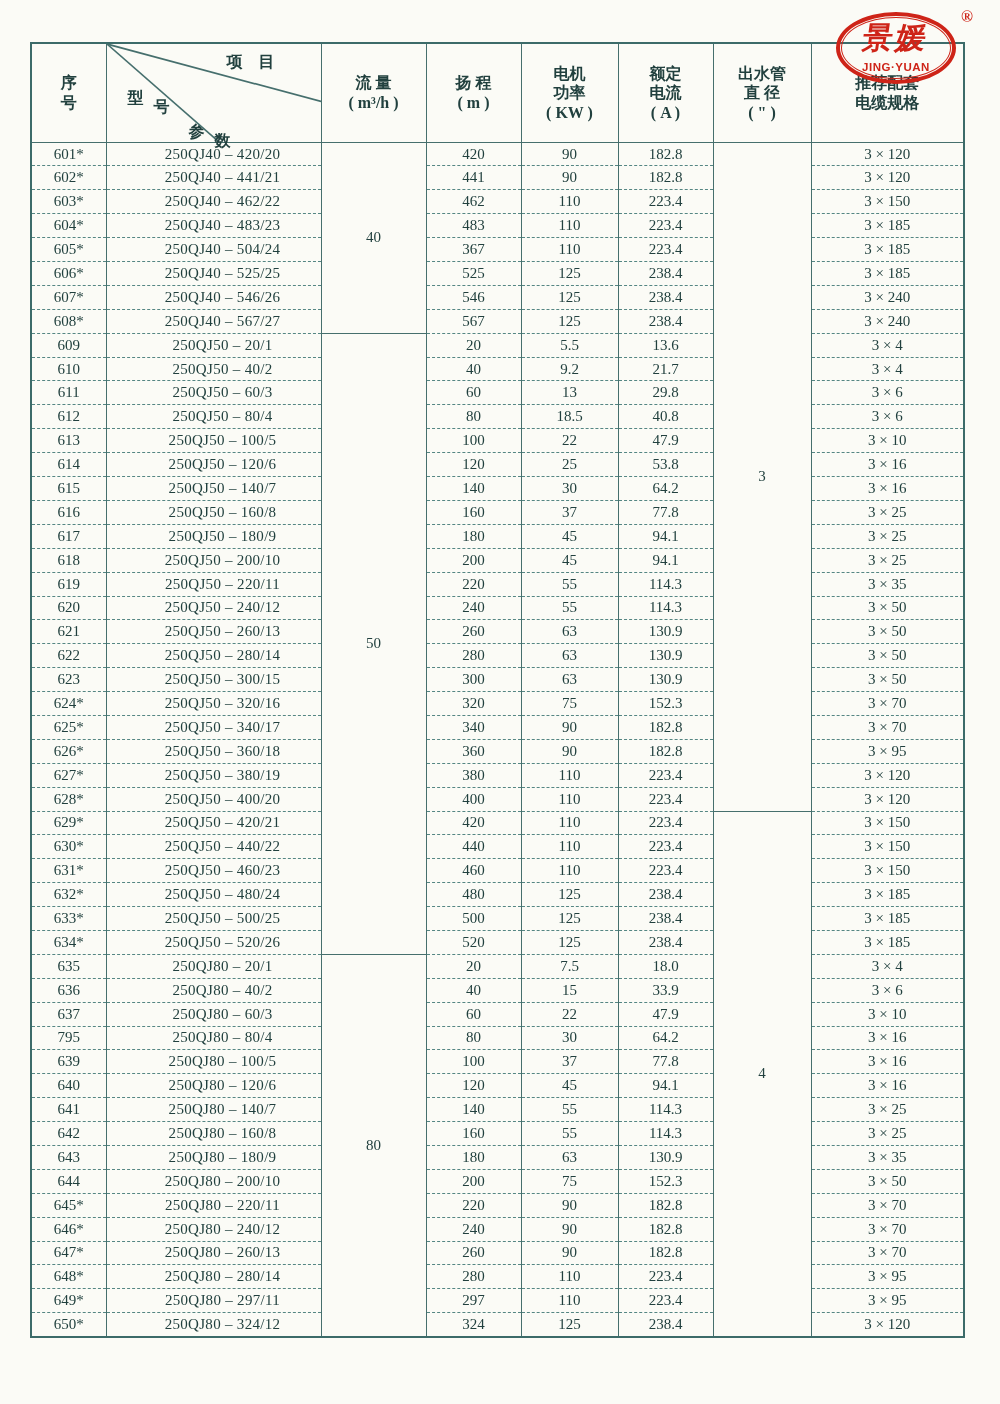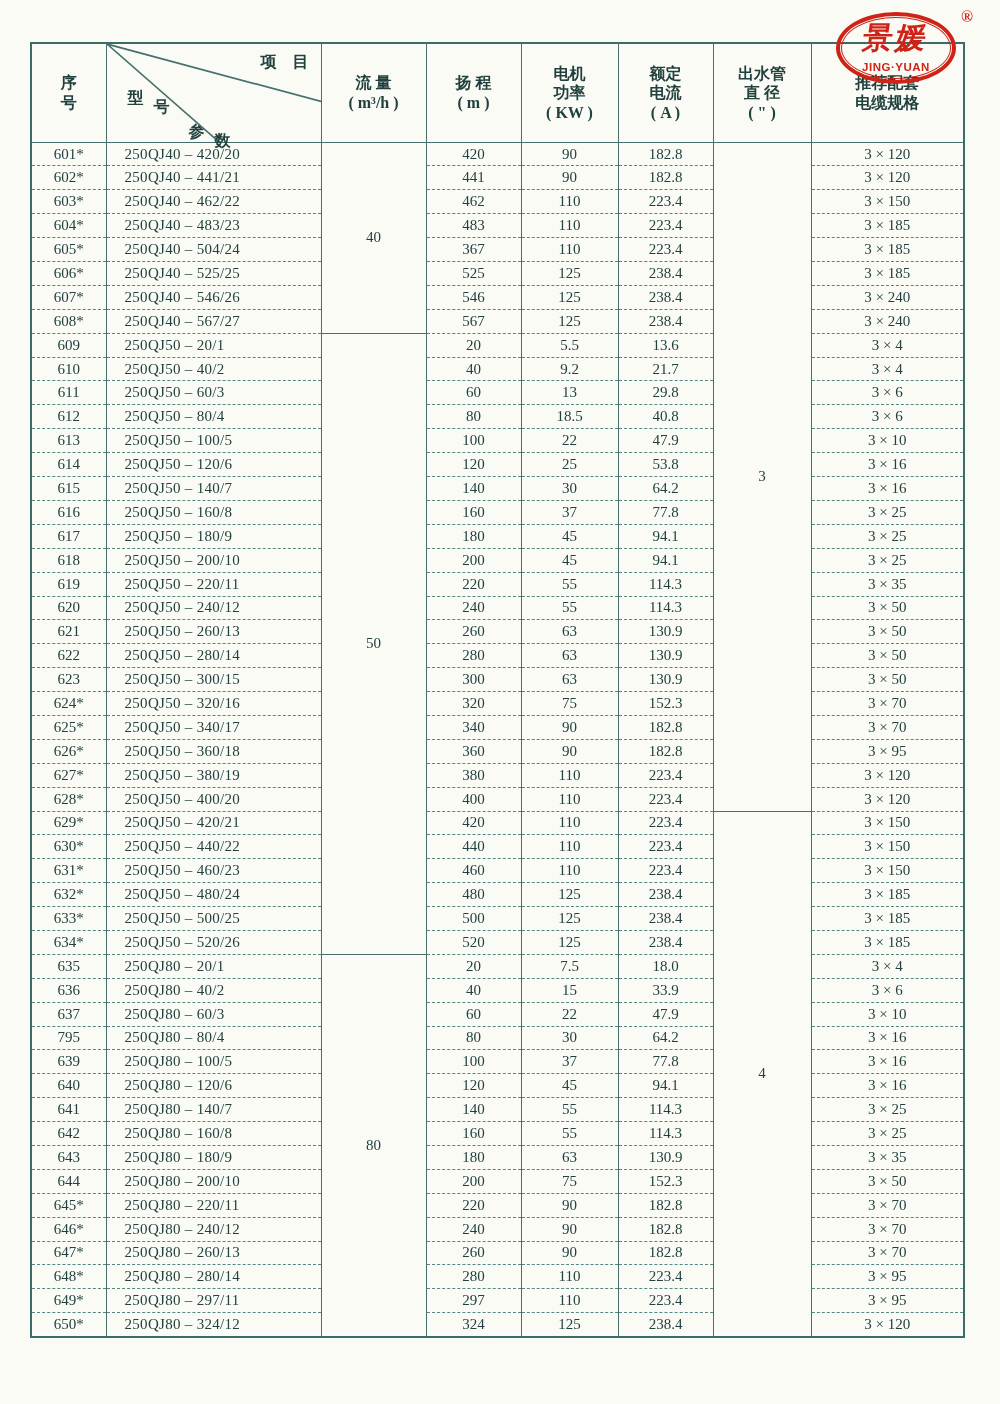--- a/index.html
+++ b/index.html
@@ -24,28 +24,28 @@
     white-space:pre-line;padding:0;color:#21403e;
   }
   .spec-table thead tr{height:73px;}
   .spec-table tbody tr{height:23.9px;padding-left:12px;}
   .spec-table tbody td{
     border-top:1px dashed #558683;border-bottom:1px dashed #558683;
     border-left:1px solid #466f6d;border-right:1px solid #466f6d;
     padding:0;font-size:15px;vertical-align:middle;
   }
   .spec-table td.num{text-align:center;}
-  .spec-table td.model{text-align:left;padding-left:18px;letter-spacing:.3px;}
+  .spec-table td.model{text-align:center;padding-left:18px;letter-spacing:.3px;}
   .spec-table td.group{font-size:15px;border-top:1px solid #466f6d;border-bottom:1px solid #466f6d;}
 
   
   th.corner{position:relative;}
   th.corner svg{position:absolute;inset:0;width:100%;height:100%;}
   th.corner .lbl{position:absolute;font-weight:bold;font-size:16px;letter-spacing:6px;white-space:nowrap;}
-  .c-top{left:154px;top:8px;}
+  .c-top{left:120px;top:8px;}
   .c-mid{left:82px;top:30px;margin-top:48px;}
   .c-bot{left:8px;top:44px;margin-left:13px;}
   .c-mid .c2,.c-bot .c2{position:relative;top:9px;left:4px;}
 
   
   .logo{position:absolute;left:836px;top:12px;z-index:3;}
   .logo-oval{
     width:112px;height:64px;border:4px solid #ce2418;border-radius:50%;
     position:relative;display:flex;flex-direction:column;align-items:center;justify-content:center;
   }

